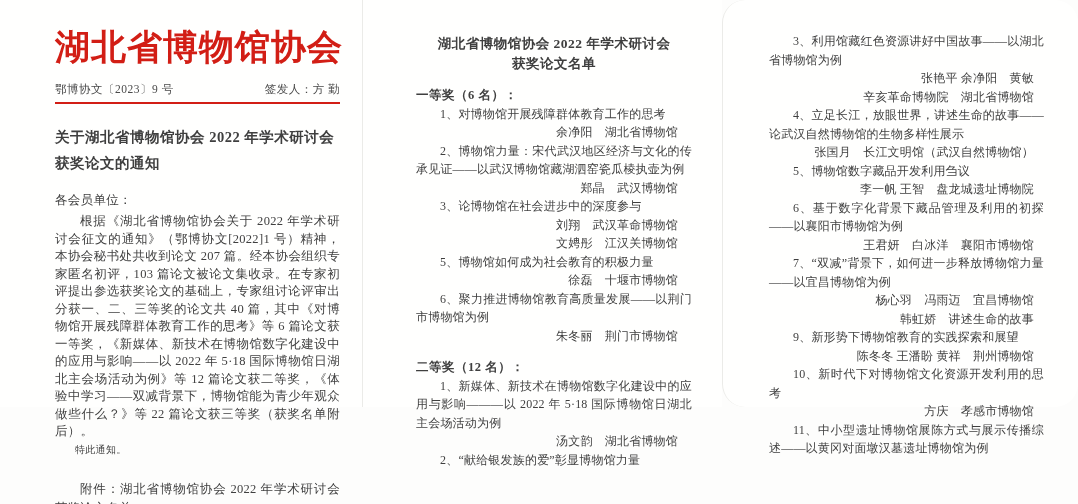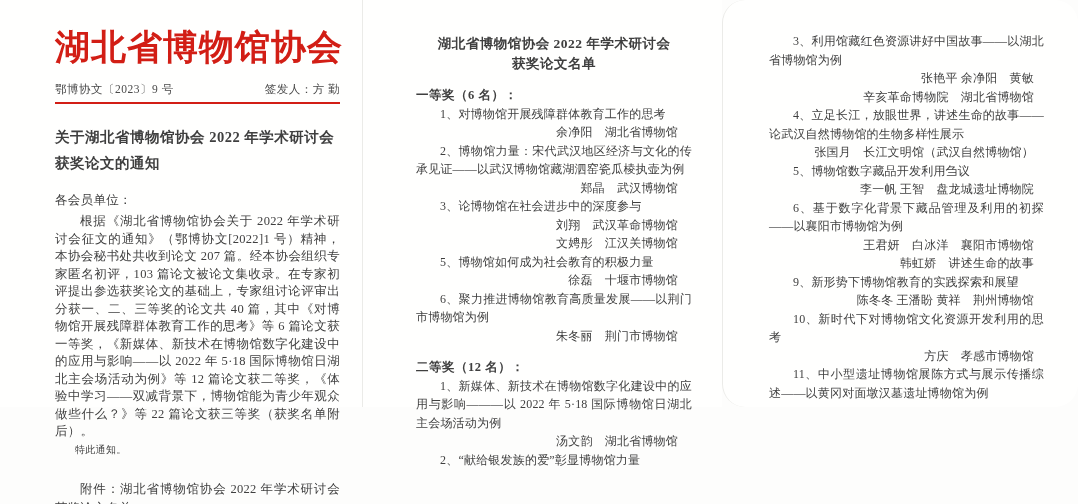--- a/index.html
+++ b/index.html
@@ -112,20 +112,24 @@
     </div>
     <div>
       <p class="ptitle">5、博物馆数字藏品开发利用刍议</p>
       <p class="pauth">李一帆 王智　盘龙城遗址博物院</p>
     </div>
     <div>
       <p class="ptitle">6、基于数字化背景下藏品管理及利用的初探——以襄阳市博物馆为例</p>
       <p class="pauth">王君妍　白冰洋　襄阳市博物馆</p>
     </div>
     <div>
+      <p class="ptitle">7、“双减”背景下，如何进一步释放博物馆力量——以宜昌博物馆为例</p>
+      <p class="pauth">杨心羽　冯雨迈　宜昌博物馆</p>
+    </div>
+    <div>
       <p class="pauth">韩虹娇　讲述生命的故事</p>
     </div>
     <div>
       <p class="ptitle">9、新形势下博物馆教育的实践探索和展望</p>
       <p class="pauth">陈冬冬 王潘盼 黄祥　荆州博物馆</p>
     </div>
     <div>
       <p class="ptitle">10、新时代下对博物馆文化资源开发利用的思考</p>
       <p class="pauth">方庆　孝感市博物馆</p>
     </div>

